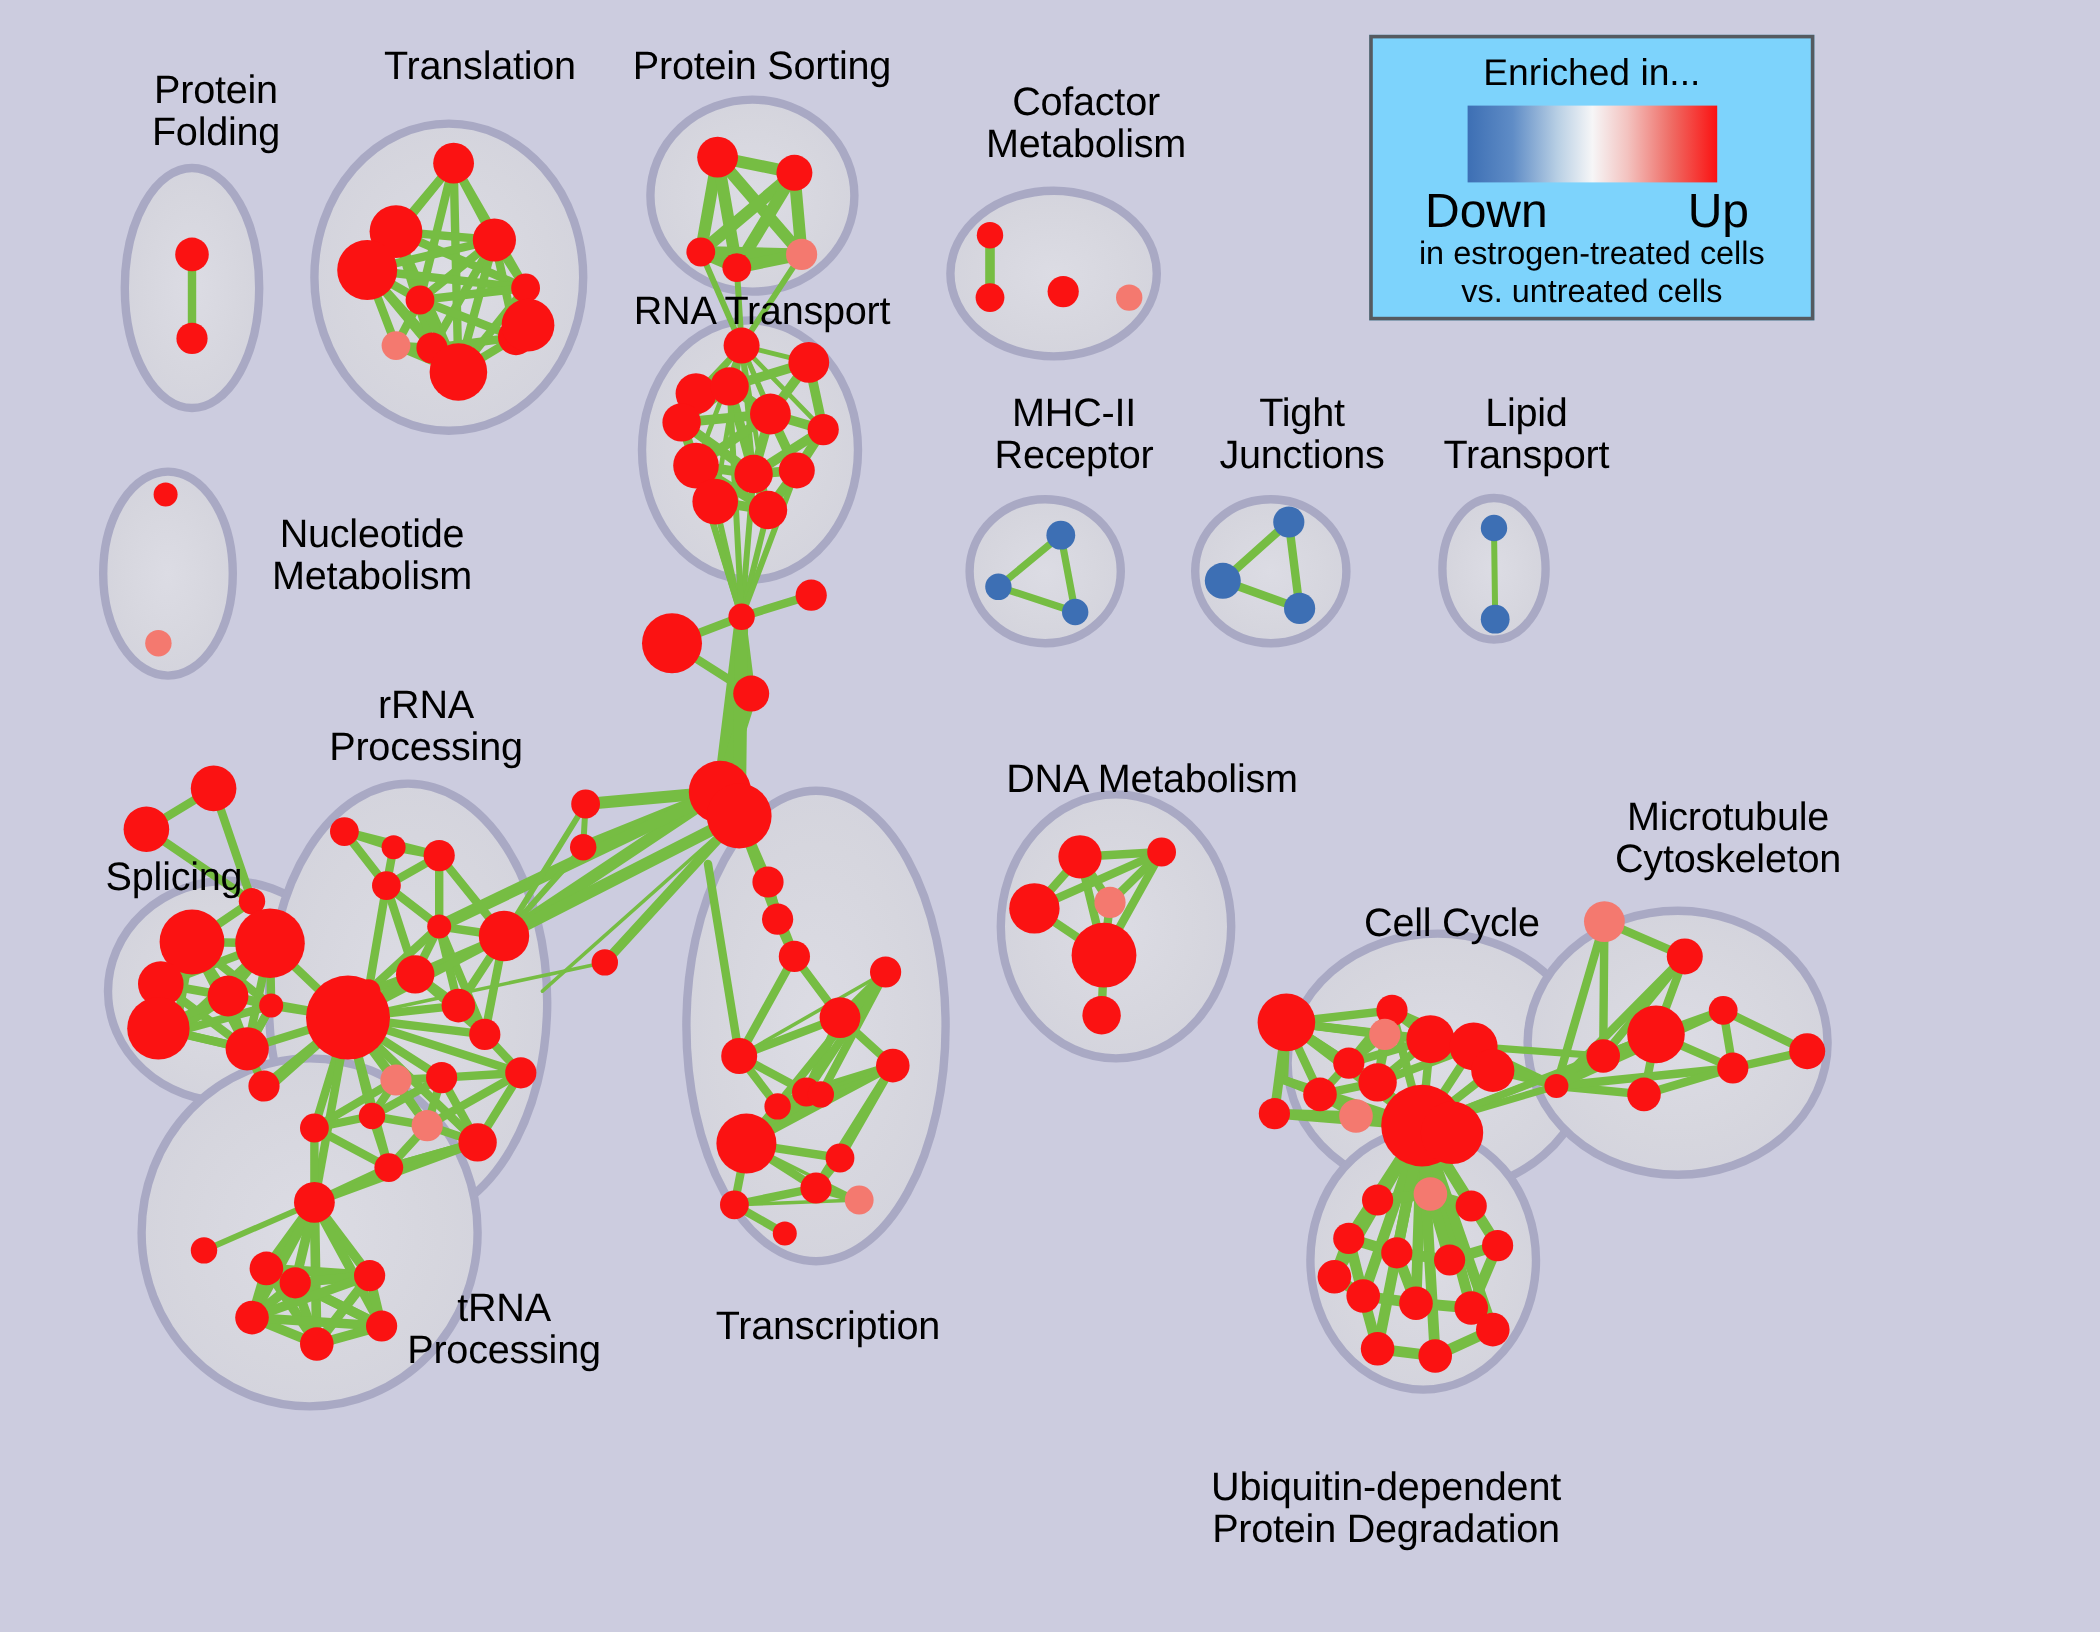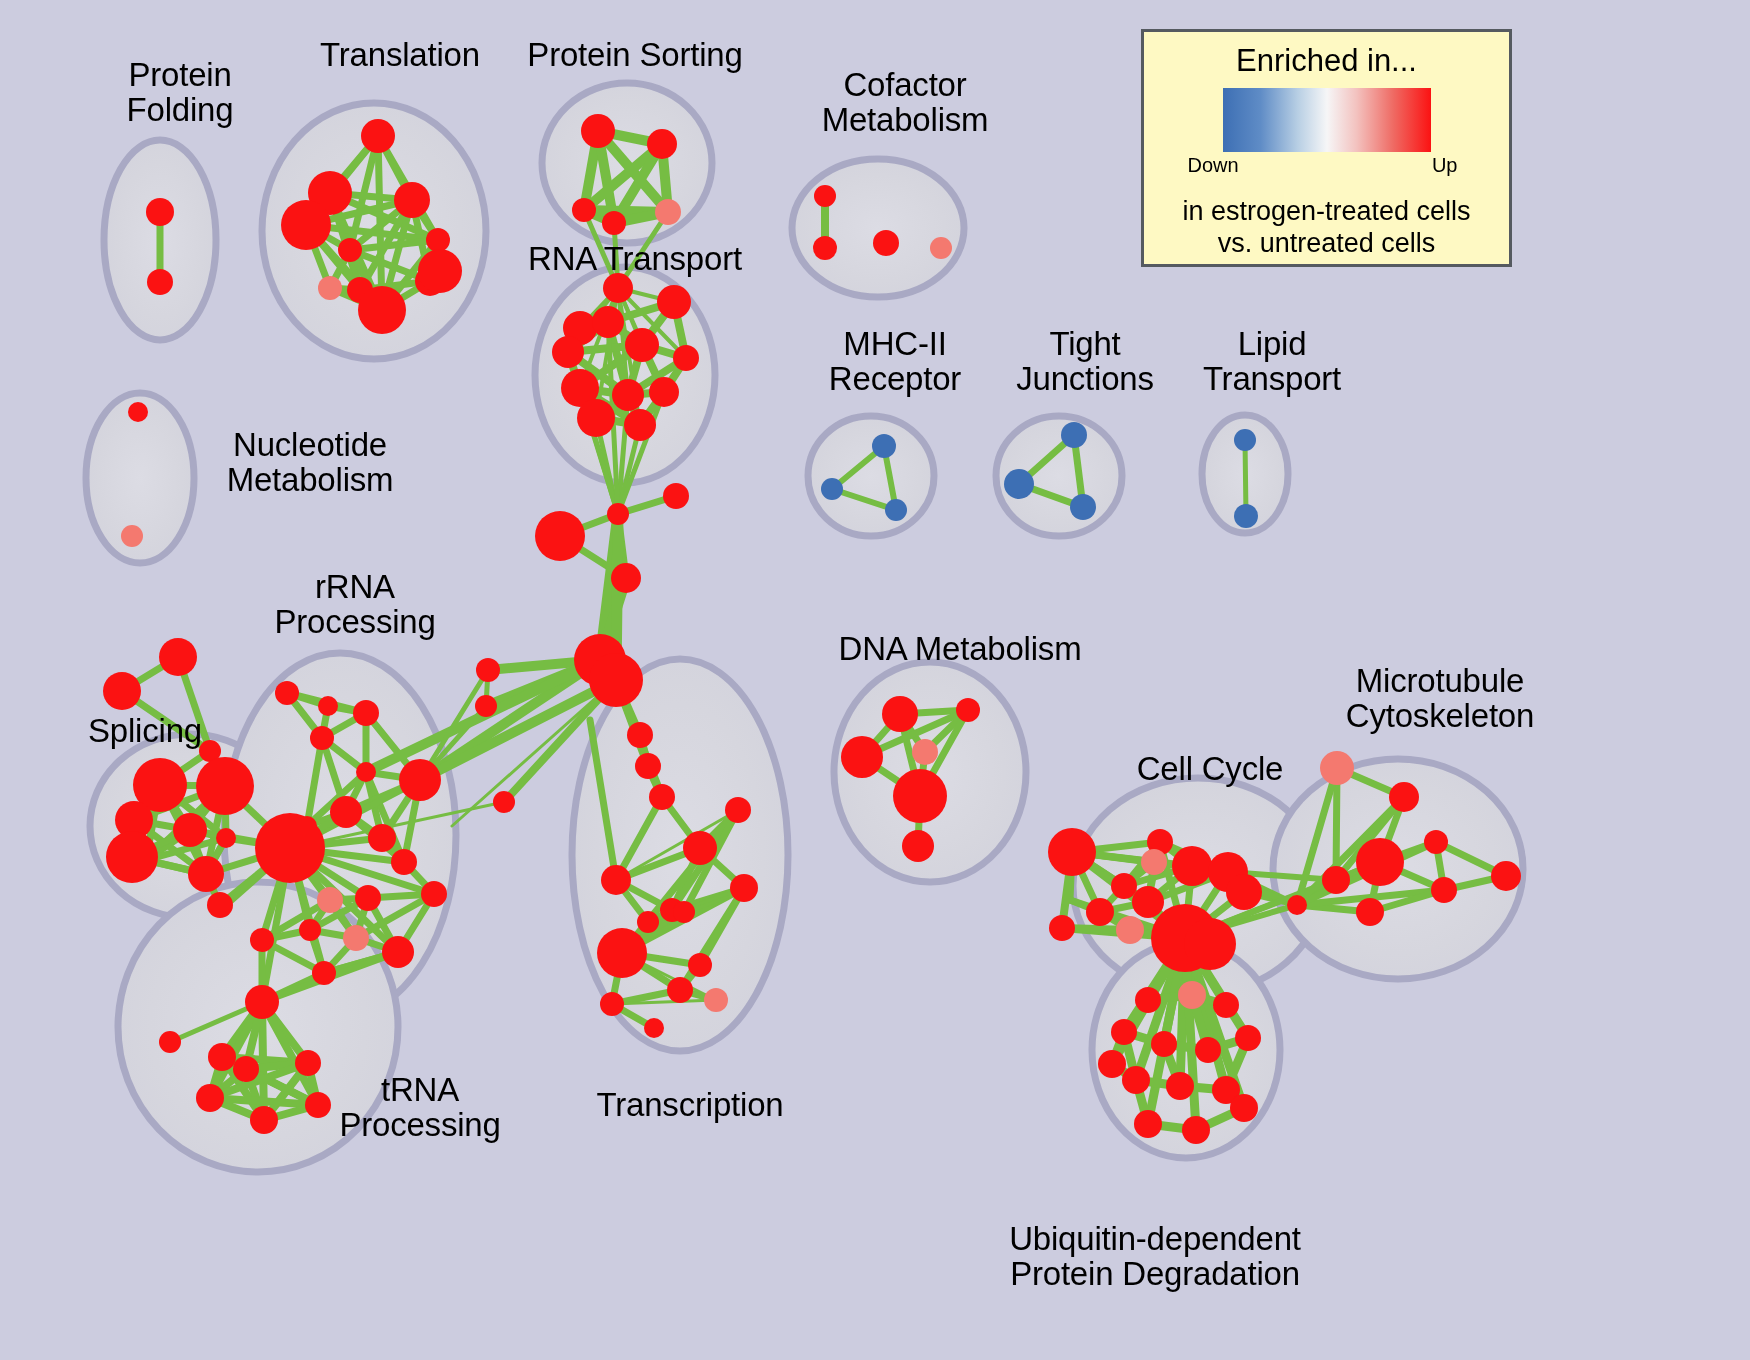--- a/index.html
+++ b/index.html
@@ -22,39 +22,39 @@
     text-align:center;
     white-space:pre-line;
     letter-spacing:-0.2px;
     user-select:none;
   }
   #legend{
     position:absolute;
     left:1141px;top:29px;
     width:371px;height:238px;
     border:3px solid #555a60;
-    background:#fef9c3;
+    background:#7dd3fc;
     box-sizing:border-box;
   }
   #legend .ltitle{
     text-align:center;
     font-size:31px;
     color:#000;
     margin-top:11px;
   }
   #legend .bar{
     margin:9px auto 0 auto;
     width:208px;height:64px;
     background:linear-gradient(to right,#3d6fb4 0%,#5f8cc6 18%,#b8cfe4 36%,#f6f6f7 50%,#f3c3c0 64%,#ef6a63 82%,#fb1212 100%);
   }
   #legend .ends{
     position:relative;
     width:290px;margin:2px auto 0 auto;
     height:40px;
-    font-size:20px;
+    font-size:40px;
   }
   #legend .ends .dn{position:absolute;left:6px;top:0;}
   #legend .ends .up{position:absolute;right:14px;top:0;}
   #legend .sub{
     text-align:center;
     font-size:27px;
     line-height:1.12;
     color:#000;
     margin-top:2px;
     white-space:pre-line;

